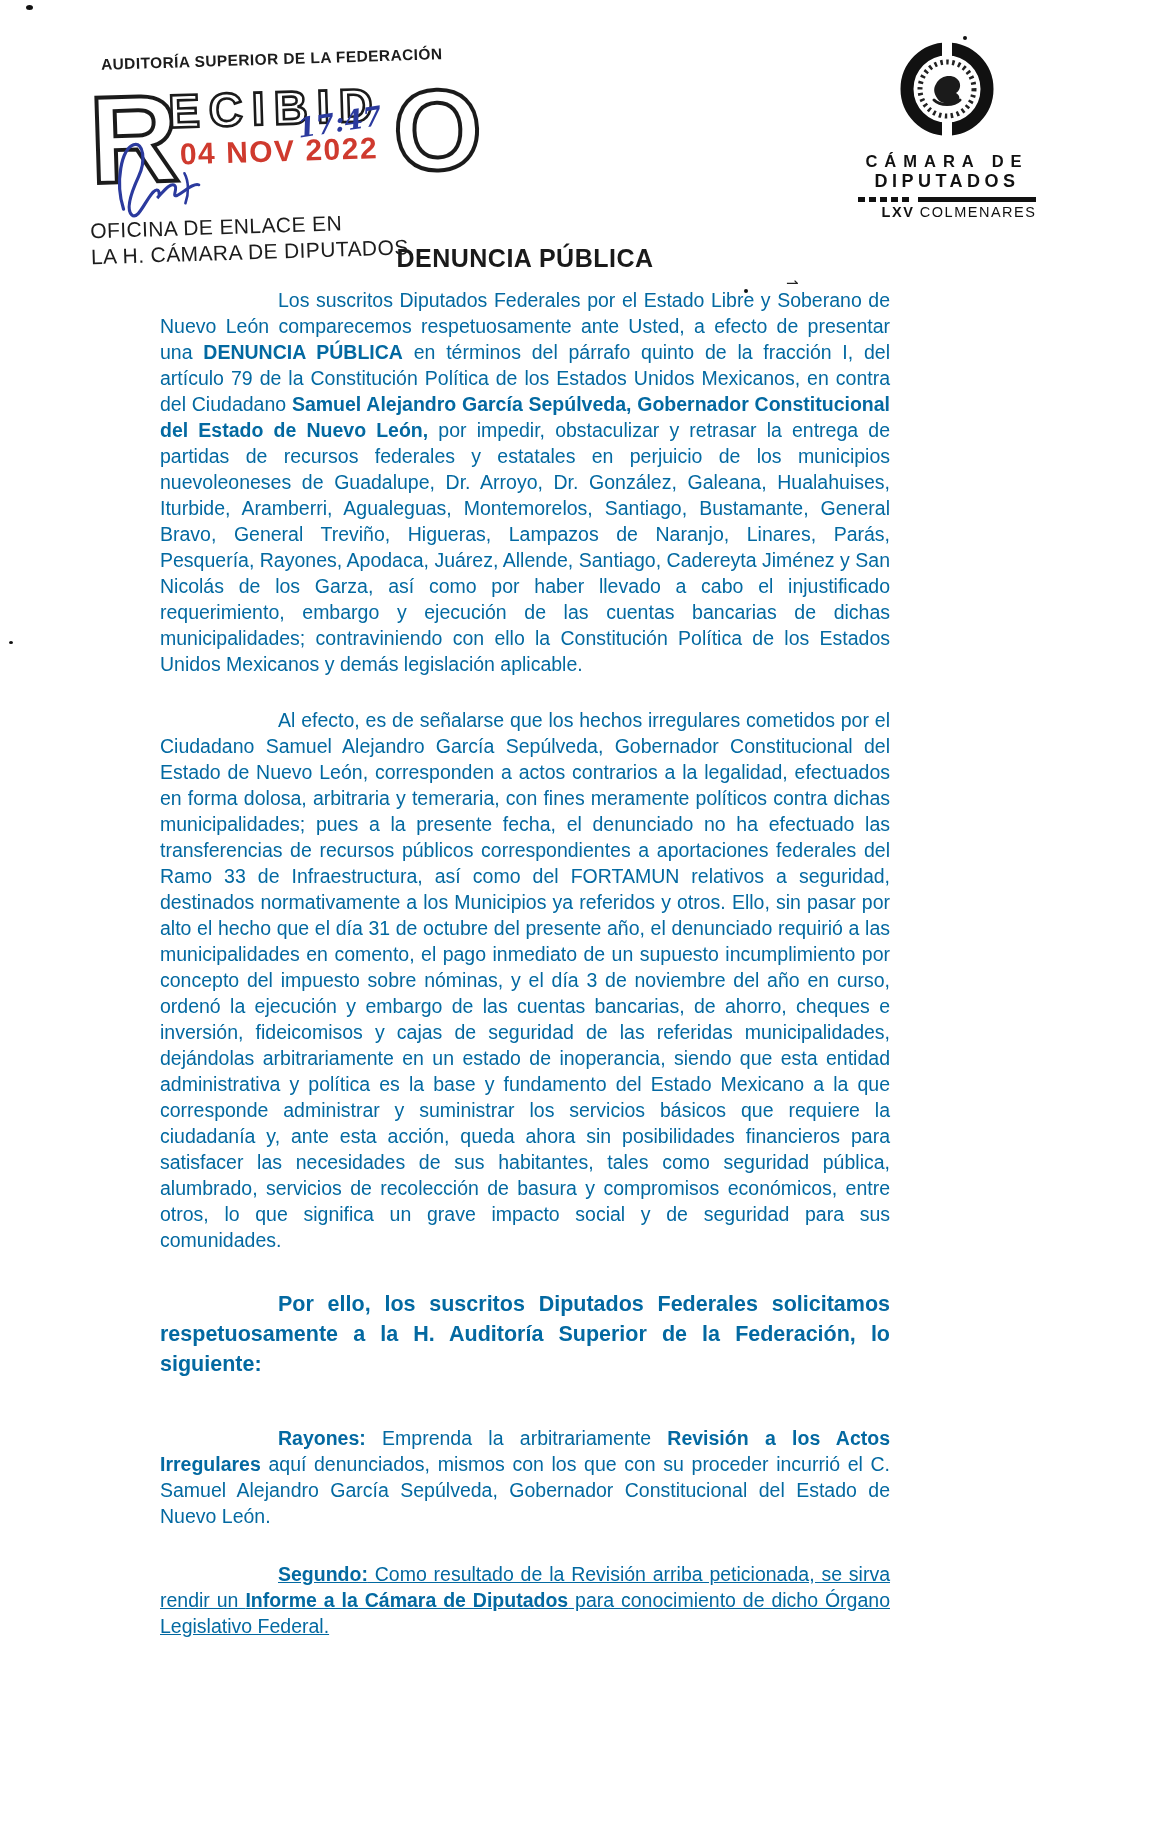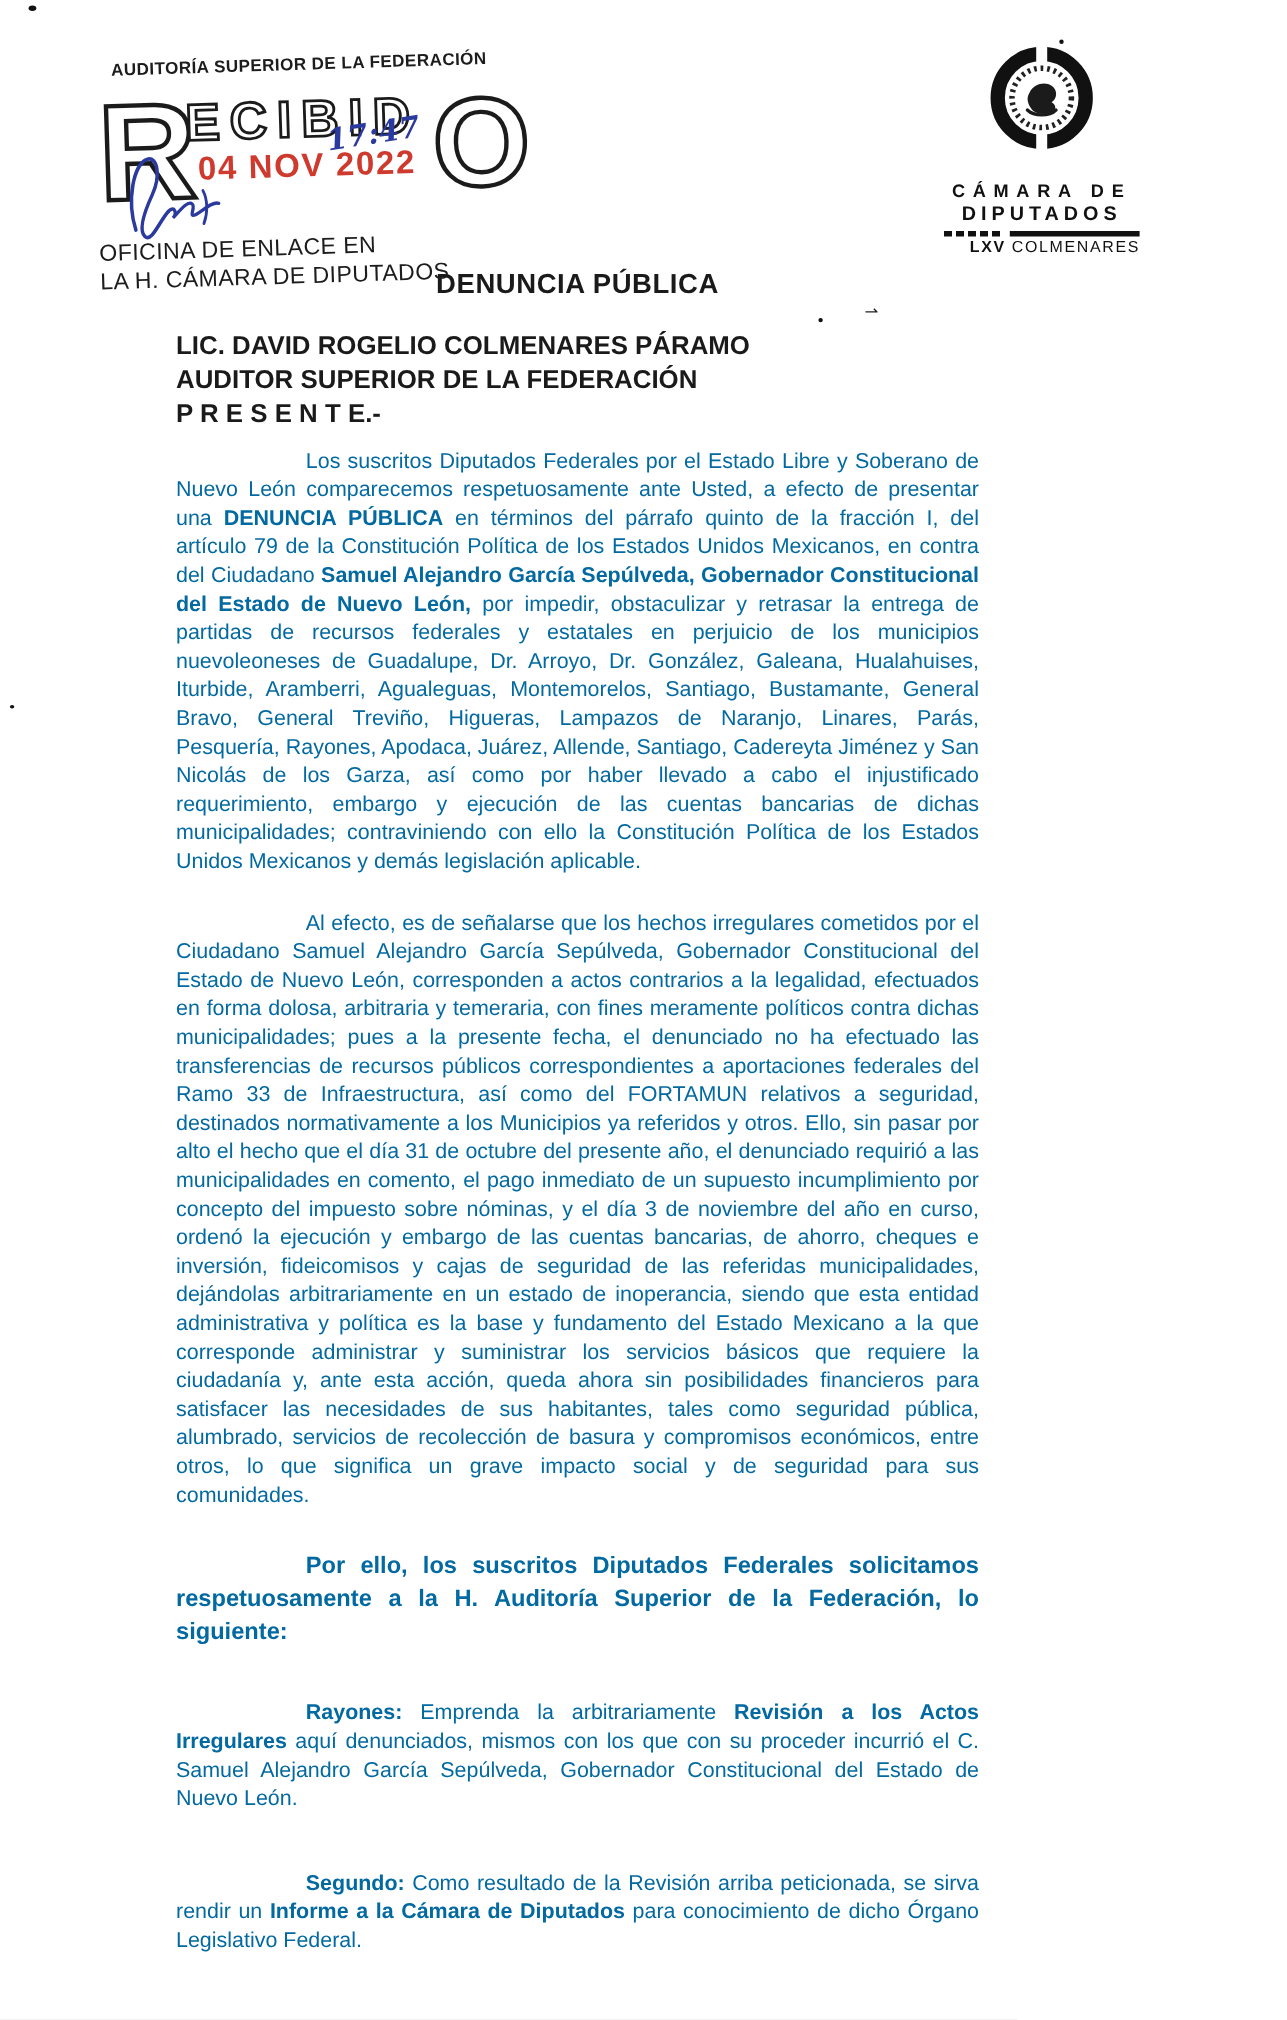--- a/index.html
+++ b/index.html
@@ -26,41 +26,41 @@
   .big-right { position:absolute; left:306px; top:10px; font-size:114px; -webkit-text-stroke:4px #1b1b1b; }
   .mid-word  { position:absolute; left:82px; top:16px; font-size:47px; letter-spacing:9px; -webkit-text-stroke:2.6px #1b1b1b; }
   .hand-time { position:absolute; left:210px; top:40px; font-family:"DejaVu Serif",serif; font-style:italic;
                font-size:27px; transform:rotate(-7deg); font-weight:600; }
   .stamp-date { position:absolute; left:92px; top:66px; font-size:30px; font-weight:700; letter-spacing:1.5px; white-space:nowrap; }
   .signature-svg { position:absolute; left:12px; top:58px; }
   .stamp-office { font-size:21px; line-height:25.5px; letter-spacing:.4px; color:#1c1c1c; margin-top:-6px; }
 
   
   .logo { position:absolute; left:852px; top:40px; width:190px; text-align:center; color:#111; }
-  .logo-line1 { margin-top:22px; font-size:16.5px; font-weight:600; letter-spacing:7px; white-space:nowrap;text-align:center; }
+  .logo-line1 { margin-top:10px; font-size:16.5px; font-weight:600; letter-spacing:7px; white-space:nowrap;text-align:center; }
   .logo-line2 { font-size:18px; font-weight:700; letter-spacing:4.5px; white-space:nowrap; }
   .logo-rule { display:flex; align-items:center; gap:8px; margin:5px 6px 2px 6px; }
   .rule-dash { width:52px; height:5px;
     background:repeating-linear-gradient(90deg,#111 0 7px,transparent 7px 11px); }
   .rule-solid { flex:1; height:5px; background:#111; }
   .logo-line3 { font-size:14.5px; letter-spacing:1.5px; white-space:nowrap; }
   .logo-line3 b { font-weight:800;margin-left:24px; }
 
   
   .doc-title { margin:6px 0 0 160px; width:730px; text-align:center;
                font-size:25px; font-weight:800; letter-spacing:.5px; }
   .addressee { margin:26px 0 0 160px; font-size:23.5px; font-weight:800; line-height:31px; }
   .content { margin-left:160px; width:730px; }
   .para { font-size:19.5px; line-height:26px; text-align:justify; text-indent:118px;
           margin-top:30px; color:#0369a1; }
   .para b { font-weight:700; }
   .para.p1 { margin-top:14px; }
   .para.plea { font-weight:800; font-size:21.5px; line-height:30px; margin-top:36px; }
   .para.p4 { margin-top:46px; }
-  .para.p5 { margin-top:51px; }
+  .para.p5 { margin-top:32px;text-decoration:underline; }
 
   
   .speck { position:absolute; background:#111; border-radius:50%; }
   .arrow-mark { position:absolute; font-size:15px; color:#222; }
 </style>
 </head>
 <body>
 
 <div class="page">
 
@@ -104,25 +104,20 @@
       <div class="logo-line3">
         <b>LXV</b>
         <span> </span>
         <span>COLMENARES</span>
       </div>
     </div>
   </div>
 
   <div class="doc-title">DENUNCIA PÚBLICA</div>
 
-  <div class="addressee">
-    <div>LIC. DAVID ROGELIO COLMENARES PÁRAMO</div>
-    <div>AUDITOR SUPERIOR DE LA FEDERACIÓN</div>
-    <div>P R E S E N T E.-</div>
-  </div>
 
   <div class="content">
     <p class="para p1"><span>Los suscritos Diputados Federales por el Estado Libre y Soberano de Nuevo León comparecemos respetuosamente ante Usted, a efecto de presentar una </span><b>DENUNCIA PÚBLICA</b><span> en términos del párrafo quinto de la fracción I, del artículo 79 de la Constitución Política de los Estados Unidos Mexicanos, en contra del Ciudadano </span><b>Samuel Alejandro García Sepúlveda, Gobernador Constitucional del Estado de Nuevo León,</b><span> por impedir, obstaculizar y retrasar la entrega de partidas de recursos federales y estatales en perjuicio de los municipios nuevoleoneses de Guadalupe, Dr. Arroyo, Dr. González, Galeana, Hualahuises, Iturbide, Aramberri, Agualeguas, Montemorelos, Santiago, Bustamante, General Bravo, General Treviño, Higueras, Lampazos de Naranjo, Linares, Parás, Pesquería, Rayones, Apodaca, Juárez, Allende, Santiago, Cadereyta Jiménez y San Nicolás de los Garza, así como por haber llevado a cabo el injustificado requerimiento, embargo y ejecución de las cuentas bancarias de dichas municipalidades; contraviniendo con ello la Constitución Política de los Estados Unidos Mexicanos y demás legislación aplicable.</span></p>
     <p class="para p2"><span>Al efecto, es de señalarse que los hechos irregulares cometidos por el Ciudadano Samuel Alejandro García Sepúlveda, Gobernador Constitucional del Estado de Nuevo León, corresponden a actos contrarios a la legalidad, efectuados en forma dolosa, arbitraria y temeraria, con fines meramente políticos contra dichas municipalidades; pues a la presente fecha, el denunciado no ha efectuado las transferencias de recursos públicos correspondientes a aportaciones federales del Ramo 33 de Infraestructura, así como del FORTAMUN relativos a seguridad, destinados normativamente a los Municipios ya referidos y otros. Ello, sin pasar por alto el hecho que el día 31 de octubre del presente año, el denunciado requirió a las municipalidades en comento, el pago inmediato de un supuesto incumplimiento por concepto del impuesto sobre nóminas, y el día 3 de noviembre del año en curso, ordenó la ejecución y embargo de las cuentas bancarias, de ahorro, cheques e inversión, fideicomisos y cajas de seguridad de las referidas municipalidades, dejándolas arbitrariamente en un estado de inoperancia, siendo que esta entidad administrativa y política es la base y fundamento del Estado Mexicano a la que corresponde administrar y suministrar los servicios básicos que requiere la ciudadanía y, ante esta acción, queda ahora sin posibilidades financieros para satisfacer las necesidades de sus habitantes, tales como seguridad pública, alumbrado, servicios de recolección de basura y compromisos económicos, entre otros, lo que significa un grave impacto social y de seguridad para sus comunidades.</span></p>
     <p class="para plea"><b>Por ello, los suscritos Diputados Federales solicitamos respetuosamente a la H. Auditoría Superior de la Federación, lo siguiente:</b></p>
     <p class="para p4"><b>Rayones:</b><span> Emprenda la arbitrariamente </span><b>Revisión a los Actos Irregulares</b><span> aquí denunciados, mismos con los que con su proceder incurrió el C. Samuel Alejandro García Sepúlveda, Gobernador Constitucional del Estado de Nuevo León.</span></p>
     <p class="para p5"><b>Segundo:</b><span> Como resultado de la Revisión arriba peticionada, se sirva rendir un </span><b>Informe a la Cámara de Diputados</b><span> para conocimiento de dicho Órgano Legislativo Federal.</span></p>
   </div>
 
   <div class="speck" style="left:26px; top:5px; width:7px; height:5px;"></div>

